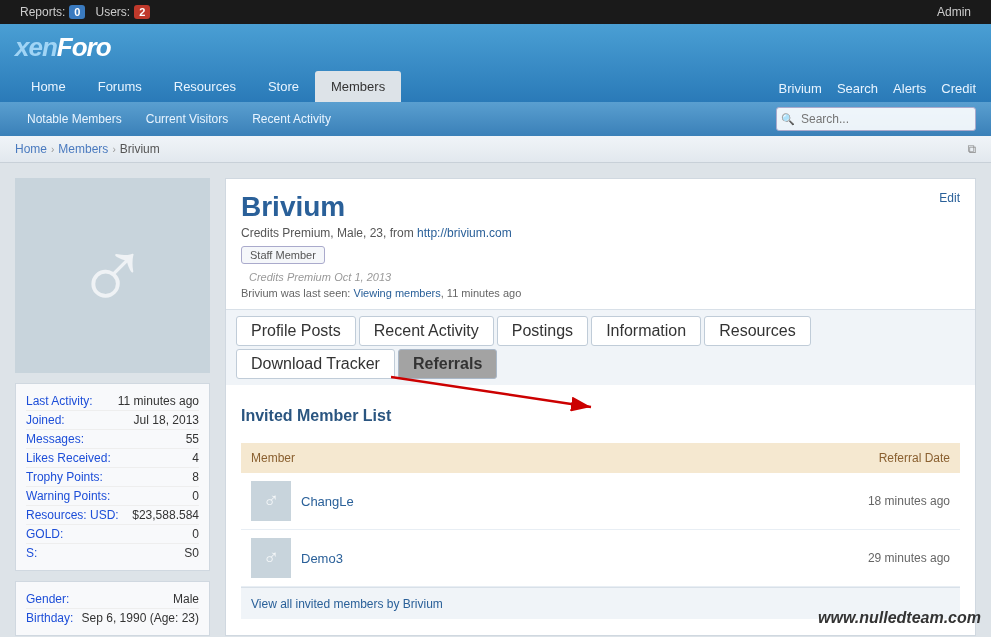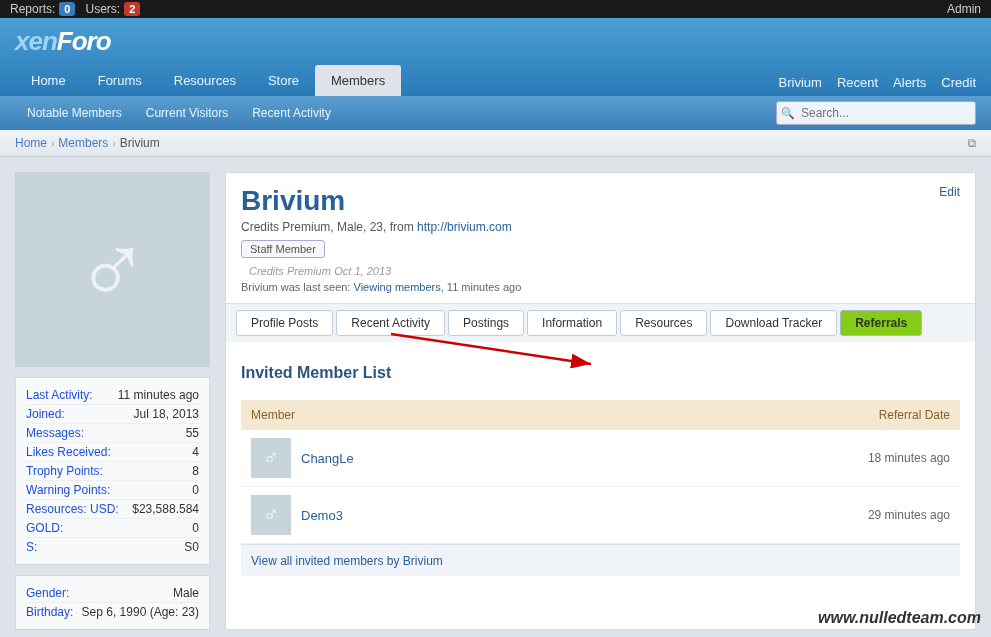--- a/index.html
+++ b/index.html
@@ -2,24 +2,24 @@
 <html><head>
   <meta charset="utf-8">
   <style>
     * { box-sizing: border-box; margin: 0; padding: 0; }
     body { font-family: Arial, sans-serif; font-size: 13px; background: #dde3e8; width: 991px; min-height: 637px; }
 
     
     #admin-bar {
       background: #1a1a1a;
       color: #ccc;
-      height: 18px;
-      display: flex;
-      align-items: center;
-      padding: 0 10px;
+      height: 24px;
+      display: flex;
+      align-items: center;
+      padding: 0 20px;
       justify-content: space-between;
     }
     #admin-bar-left { display: flex; align-items: center; gap: 10px; }
     .admin-bar-item { display: flex; align-items: center; gap: 4px; font-size: 12px; color: #ccc; }
     .badge { background: #3a7abf; color: #fff; border-radius: 3px; padding: 1px 5px; font-size: 11px; font-weight: bold; }
     .badge-red { background: #c0392b; }
     #admin-bar-right { color: #ccc; font-size: 12px; }
 
     
     #header {
@@ -218,26 +218,26 @@
       margin: 0 0 0 0;
       padding-top: 6px;
       padding-bottom: 6px;
       background: #f0f4f8;
     }
     .profile-tab {
       padding: 5px 14px;
       border: 1px solid #c0ccd8;
       background: #fff;
       border-radius: 3px;
-      font-size: 12px;
+      font-size: 16px;
       color: #333;
       cursor: pointer;
     }
     .profile-tab.active {
-      background: #84cc16;
+      background: #a3a3a3;
       border-color: #aab8c8;
       font-weight: bold;
     }
 
     
     #referrals-content { padding: 12px 15px; }
     #invited-title {
       font-size: 16px;
       color: #2a5580;
       margin-bottom: 10px;
@@ -334,21 +334,21 @@
   <div style="display:flex; align-items:flex-end; justify-content:space-between;">
     <div id="main-nav-left">
       <a class="nav-tab">Home</a>
       <a class="nav-tab">Forums</a>
       <a class="nav-tab">Resources</a>
       <a class="nav-tab">Store</a>
       <a class="nav-tab active">Members</a>
     </div>
     <div id="main-nav-right">
       <a class="nav-right-link">Brivium</a>
-      <a class="nav-right-link">Recent</a>
+      <a class="nav-right-link">Search</a>
       <a class="nav-right-link">Alerts</a>
       <a class="nav-right-link">Credit</a>
     </div>
   </div>
 </div>
 
 <div id="sub-nav">
   <div id="sub-nav-left">
     <span class="sub-nav-item">Notable Members</span>
     <span class="sub-nav-item">Current Visitors</span>

